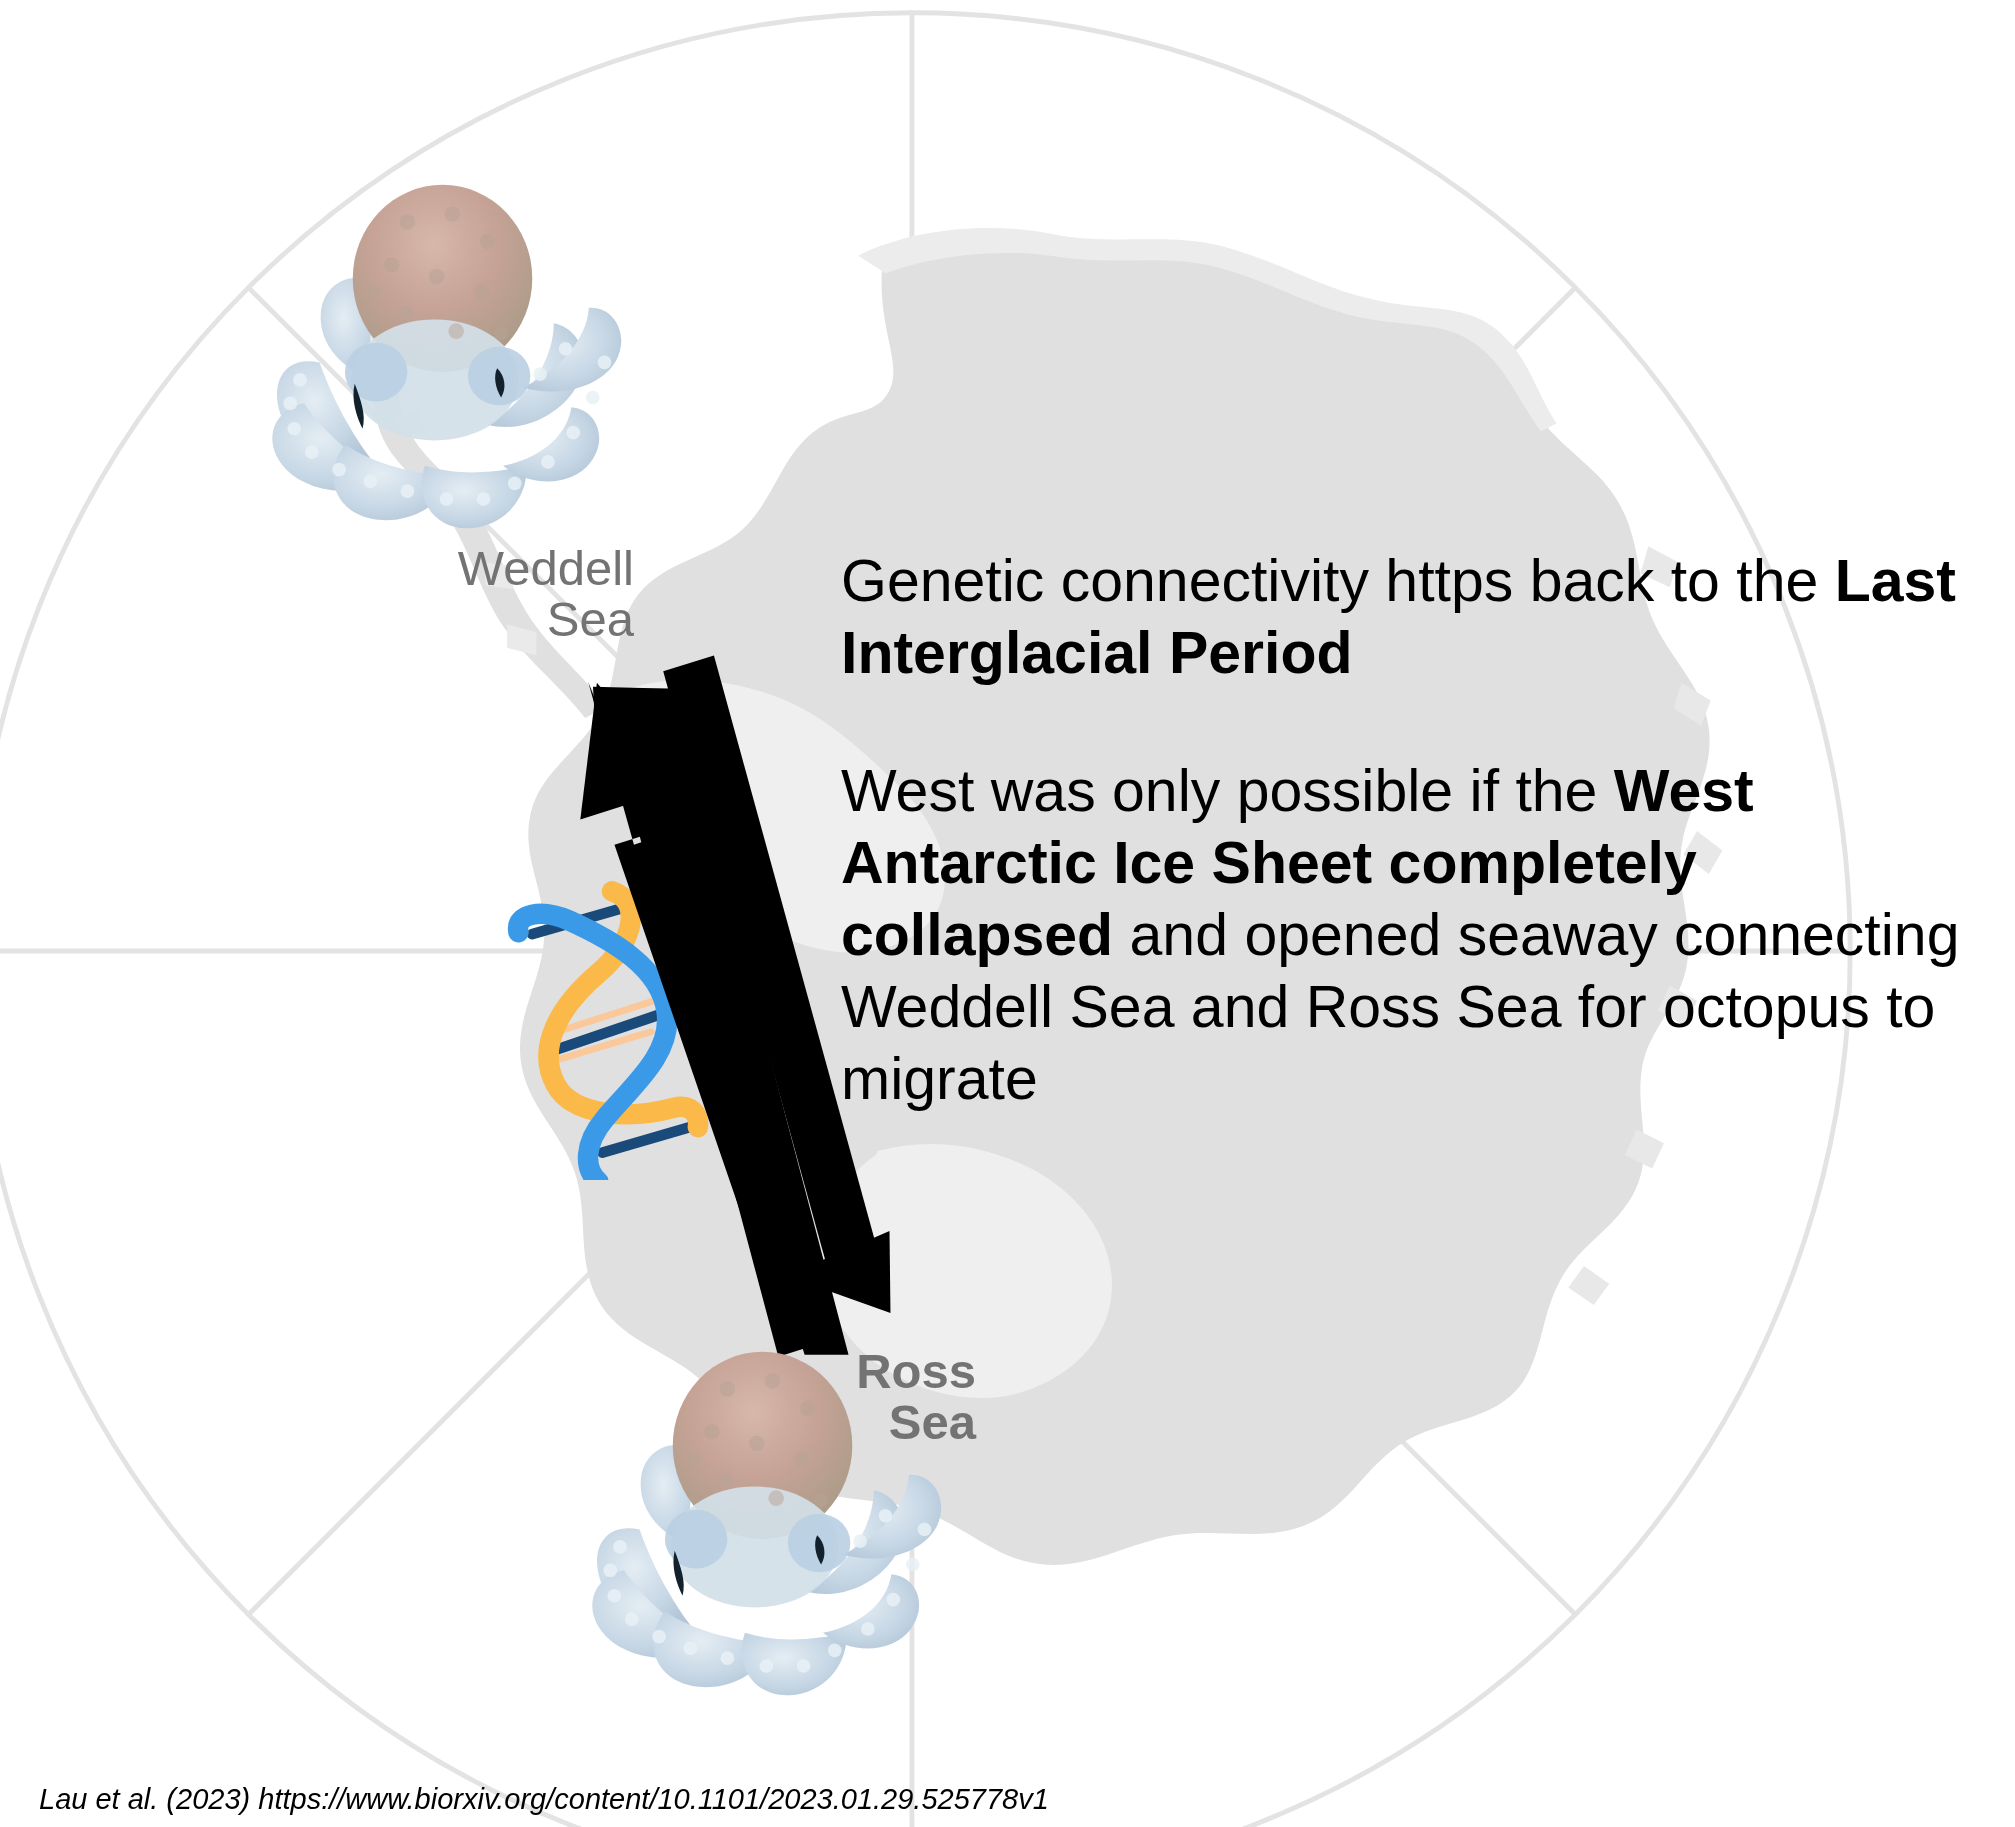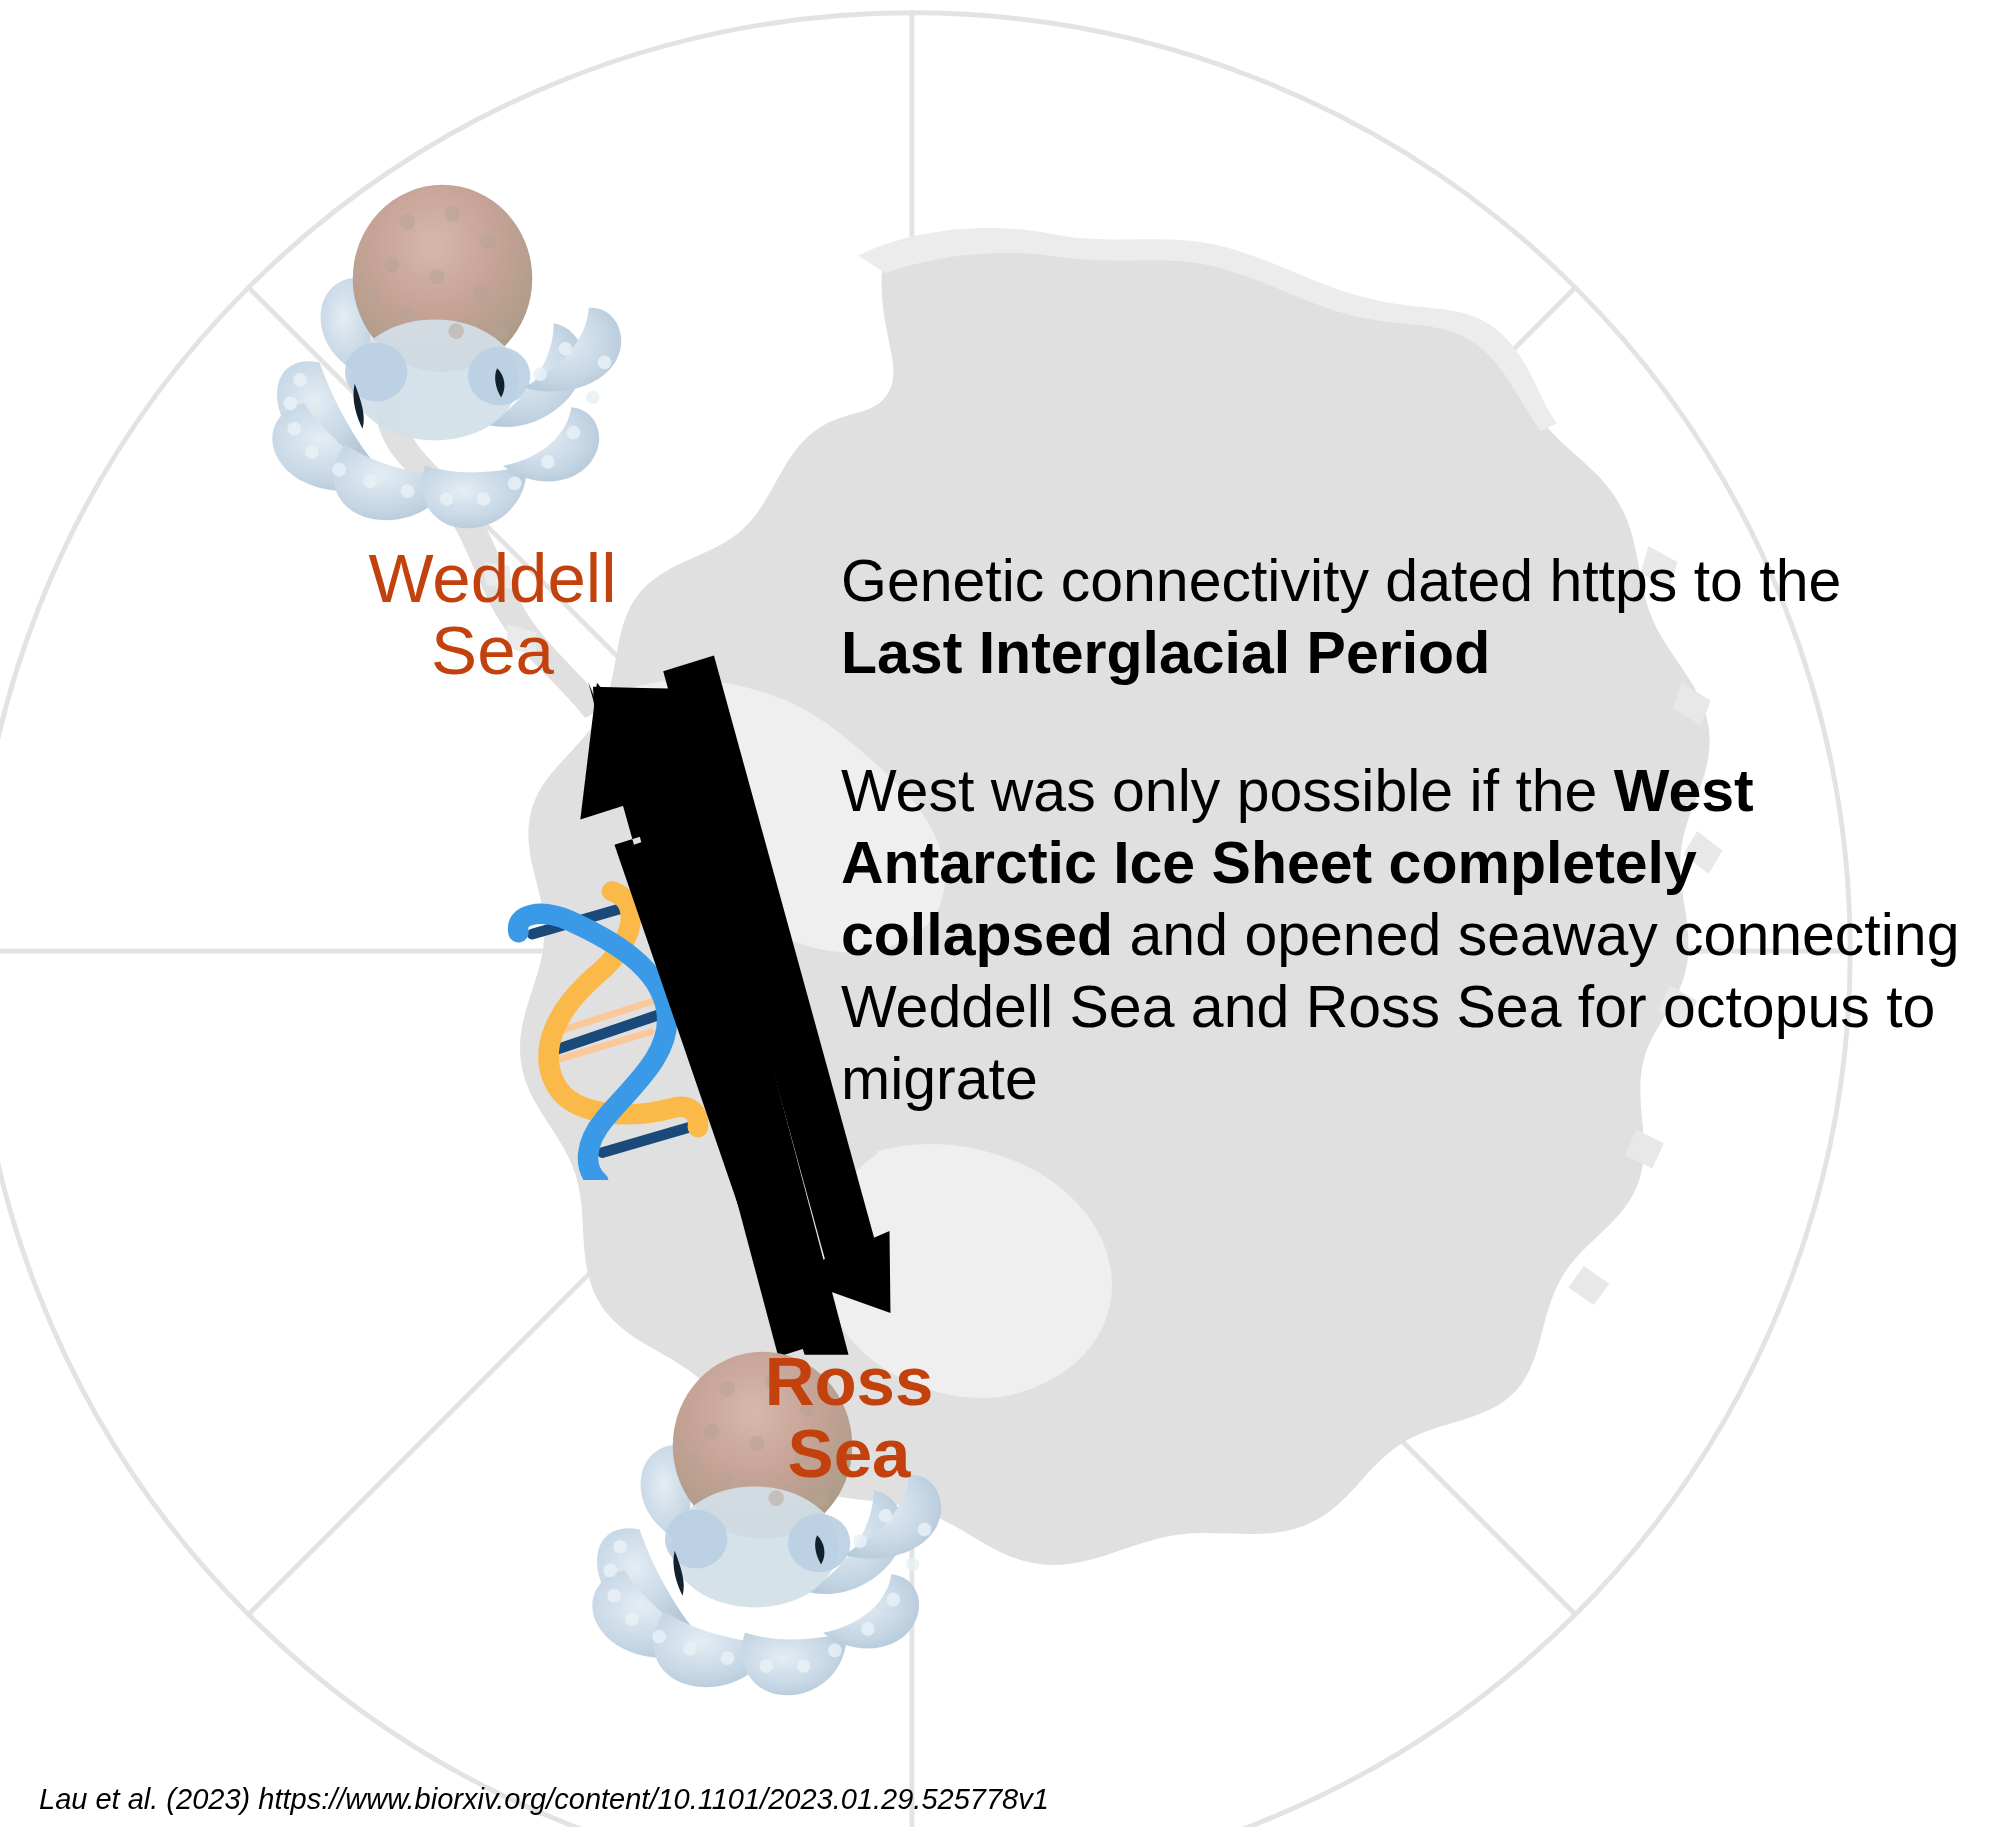--- a/index.html
+++ b/index.html
@@ -50,24 +50,24 @@
   #octopus-ross {
     left: 581px;
     top: 1344px;
     width: 365px;
     height: 361px;
   }
   
   .sea-label {
     position: absolute;
     z-index: 8;
-    color: #c2410c;
-    font-size: 69px;
+    color: #737373;
+    font-size: 49px;
     line-height: 1.04;
-    text-align: center;
+    text-align: right;
     white-space: pre-line;
     font-family: "Liberation Sans", sans-serif;
   }
   #label-weddell {
     left: 351px;
     top: 543px;
     width: 283px;
   }
   #label-ross {
     left: 722px;
@@ -428,21 +428,21 @@
   </svg>
 
   <div class="sea-label" id="label-weddell">Weddell
 Sea</div>
 
   <div class="sea-label" id="label-ross">Ross
 Sea</div>
 
   <div id="callout">
     <p>
-      <span>Genetic connectivity dated https to the </span><b>Last Interglacial Period</b>
+      <span>Genetic connectivity https back to the </span><b>Last Interglacial Period</b>
     </p>
     <div class="gap"></div>
     <p>
       <span>West was only possible if the </span><b>West Antarctic Ice Sheet completely collapsed</b><span> and opened seaway connecting Weddell Sea and Ross Sea for octopus to migrate</span>
     </p>
   </div>
 
   <div id="citation">Lau et al. (2023) https://www.biorxiv.org/content/10.1101/2023.01.29.525778v1</div>
 
 </div>

